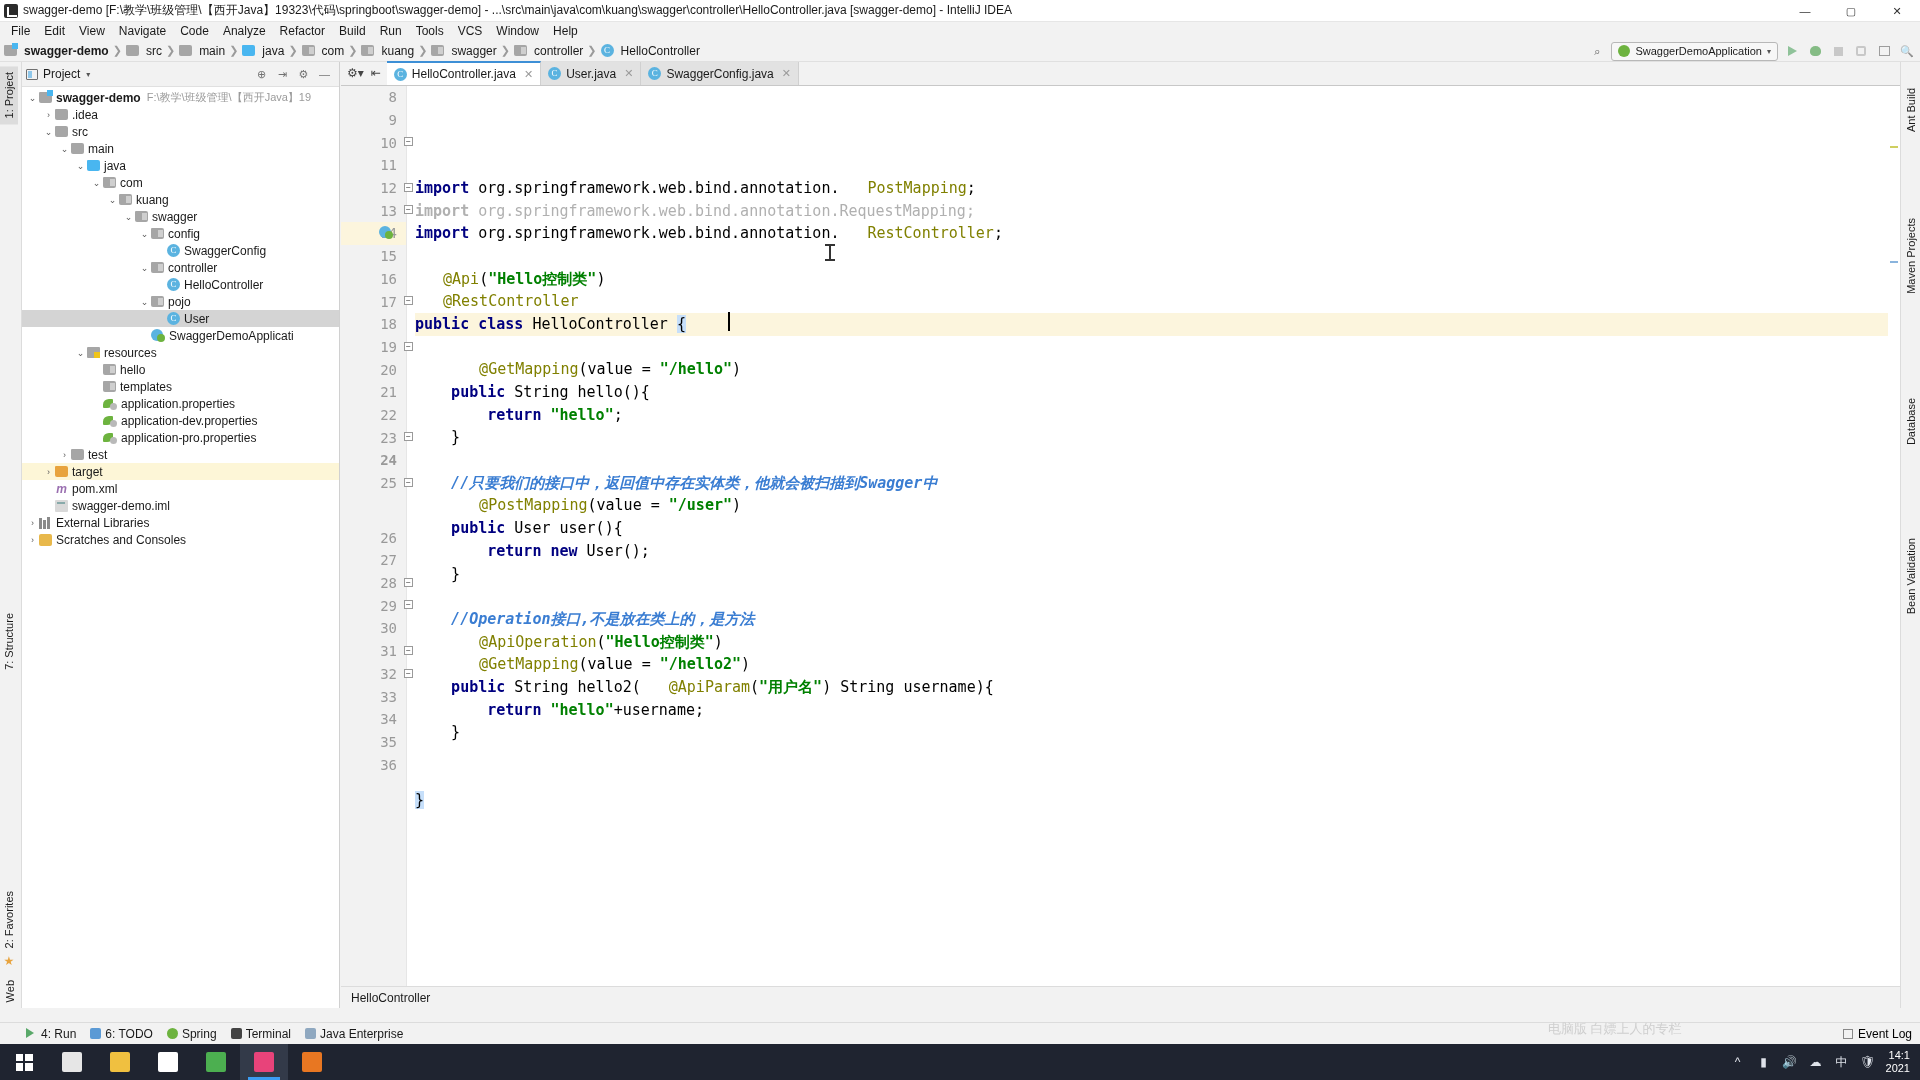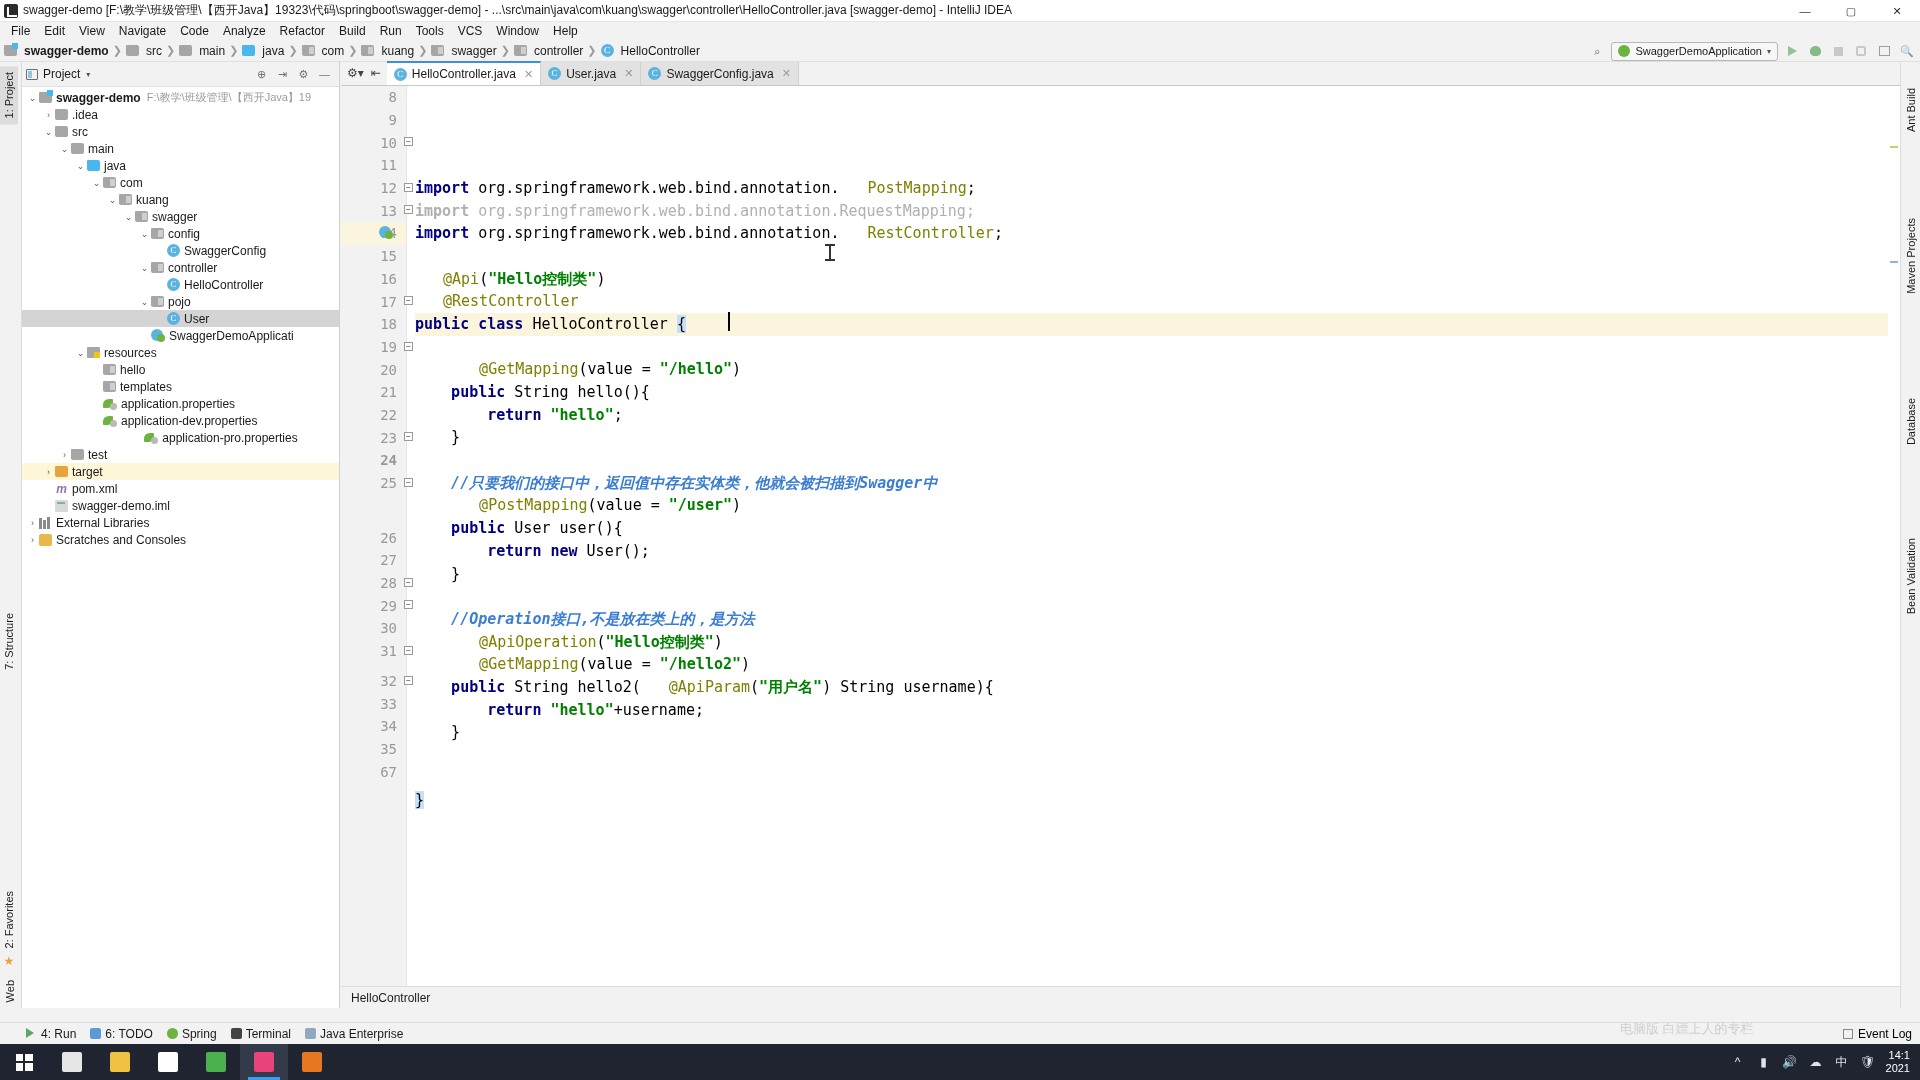--- a/index.html
+++ b/index.html
@@ -249,21 +249,21 @@
   .winlogo i { background:#fff; display:block; }
   .tk-icon {
     width: 48px; height: 36px; display: flex; align-items: center; justify-content: center;
     position: relative;
   }
   .tk-icon.active { background: #333a49; }
   .tk-icon.active:after { content:""; position:absolute; bottom:0; left:8px; right:8px; height:3px; background:#3b9cf2; }
   .tk-right { margin-left: auto; display: flex; align-items: center; gap: 10px; padding-right: 10px; color: #fff; font-size: 11px; }
   .tray-ic { width: 16px; height: 16px; display:flex;align-items:center;justify-content:center; color:#dfe3ea; font-size:12px;}
   .clock { text-align: right; line-height: 13px; font-size: 11px; color: #fff; }
-  .watermark { position:absolute; left: 1620px; bottom: 42px; font-size: 13px; color: #cfcfcf; }
+  .watermark { position:absolute; left: 1548px; bottom: 42px; font-size: 13px; color: #cfcfcf; }
 </style>
 </head>
 <body>
 
 <div id="app">
 
   <div class="titlebar">
     <div class="tb-logo"></div>
     <div class="tb-title">swagger-demo [F:\教学\班级管理\【西开Java】19323\代码\springboot\swagger-demo] - ...\src\main\java\com\kuang\swagger\controller\HelloController.java [swagger-demo] - IntelliJ IDEA</div>
     <div class="tb-ctrls">
@@ -563,21 +563,21 @@
           </span>
           <span class="nd-lbl">application.properties</span>
         </div>
         <div class="node" style="padding-left: 68px;">
           <span class="arrow none">·</span>
           <span class="nd-ico">
             <span class="ic-leaf"></span>
           </span>
           <span class="nd-lbl">application-dev.properties</span>
         </div>
-        <div class="node" style="padding-left: 68px; justify-content: center;">
+        <div class="node" style="padding-left: 68px;">
           <span class="arrow none">·</span>
           <span class="nd-ico">
             <span class="ic-leaf"></span>
           </span>
           <span class="nd-lbl">application-pro.properties</span>
         </div>
         <div class="node" style="padding-left: 36px;">
           <span class="arrow">›</span>
           <span class="nd-ico">
             <span class="ic-folder"></span>
@@ -670,25 +670,25 @@
           <div class="gutter-line" style="position: relative;">22</div>
           <div class="gutter-line" style="position: relative;">23<span class="fold" style="top: 6px;">−</span></div>
           <div class="gutter-line" style="position: relative; font-weight: bold;">24</div>
           <div class="gutter-line" style="position: relative;">25<span class="fold" style="top: 6px;">−</span></div>
           <div class="gutter-line" style="position: relative; margin-top: 32px;">26</div>
           <div class="gutter-line" style="position: relative;">27</div>
           <div class="gutter-line" style="position: relative;">28<span class="fold" style="top: 6px;">−</span></div>
           <div class="gutter-line" style="position: relative;">29<span class="fold" style="top: 6px;">−</span></div>
           <div class="gutter-line" style="position: relative;">30</div>
           <div class="gutter-line" style="position: relative;">31<span class="fold" style="top: 6px;">−</span></div>
-          <div class="gutter-line" style="position: relative; margin-top: 7px;">32<span class="fold" style="top: 6px;">−</span></div>
+          <div class="gutter-line" style="position: relative;">32<span class="fold" style="top: 6px;">−</span></div>
           <div class="gutter-line" style="position: relative;">33</div>
           <div class="gutter-line" style="position: relative;">34</div>
           <div class="gutter-line" style="position: relative;">35</div>
-          <div class="gutter-line" style="position: relative;">67</div>
+          <div class="gutter-line" style="position: relative;">36</div>
         </div>
       <div class="code-lines" id="codelines">
         <div class="caret-bar" style="left:321px; top:226px;"></div>
         <div class="mouse-caret" style="left:422px; top:158px;"></div>
       <div class="cl"><span class="kw">import </span><span class="plain">org.springframework.web.bind.annotation.</span><span class="ann">PostMapping</span><span class="plain">;</span></div><div class="cl"><span class="kw dim">import </span><span class="dim">org.springframework.web.bind.annotation.RequestMapping;</span></div><div class="cl"><span class="kw">import </span><span class="plain">org.springframework.web.bind.annotation.</span><span class="ann">RestController</span><span class="plain">;</span></div><div class="cl">&nbsp;</div><div class="cl"><span class="ann">@Api</span><span class="plain">(</span><span class="str">"Hello控制类"</span><span class="plain">)</span></div><div class="cl"><span class="ann">@RestController</span></div><div class="cl hl"><span class="kw">public class </span><span class="plain">HelloController </span><span class="plain caret-box">{</span></div><div class="cl">&nbsp;</div><div class="cl"><span class="ann">    @GetMapping</span><span class="plain">(value = </span><span class="str">"/hello"</span><span class="plain">)</span></div><div class="cl"><span class="kw">    public </span><span class="plain">String hello(){</span></div><div class="cl"><span class="kw">        return </span><span class="str">"hello"</span><span class="plain">;</span></div><div class="cl"><span class="plain">    }</span></div><div class="cl">&nbsp;</div><div class="cl"><span class="cmt">    //只要我们的接口中，返回值中存在实体类，他就会被扫描到Swagger中</span></div><div class="cl"><span class="ann">    @PostMapping</span><span class="plain">(value = </span><span class="str">"/user"</span><span class="plain">)</span></div><div class="cl"><span class="kw">    public </span><span class="plain">User user(){</span></div><div class="cl"><span class="kw">        return new </span><span class="plain">User();</span></div><div class="cl"><span class="plain">    }</span></div><div class="cl">&nbsp;</div><div class="cl"><span class="cmt">    //Operation接口,不是放在类上的，是方法</span></div><div class="cl"><span class="ann">    @ApiOperation</span><span class="plain">(</span><span class="str">"Hello控制类"</span><span class="plain">)</span></div><div class="cl"><span class="ann">    @GetMapping</span><span class="plain">(value = </span><span class="str">"/hello2"</span><span class="plain">)</span></div><div class="cl"><span class="kw">    public </span><span class="plain">String hello2(</span><span class="ann">@ApiParam</span><span class="plain">(</span><span class="str">"用户名"</span><span class="plain">) String username){</span></div><div class="cl"><span class="kw">        return </span><span class="str">"hello"</span><span class="plain">+username;</span></div><div class="cl"><span class="plain">    }</span></div><div class="cl">&nbsp;</div><div class="cl">&nbsp;</div><div class="cl"><span class="plain caret-box">}</span></div><div class="cl">&nbsp;</div></div>
       <div class="scroll-marks">
         <div class="sm" style="top:60px;background:#cfcf60;"></div>
         <div class="sm" style="top:175px;background:#8ab4dd;"></div>
       </div>
     </div>

